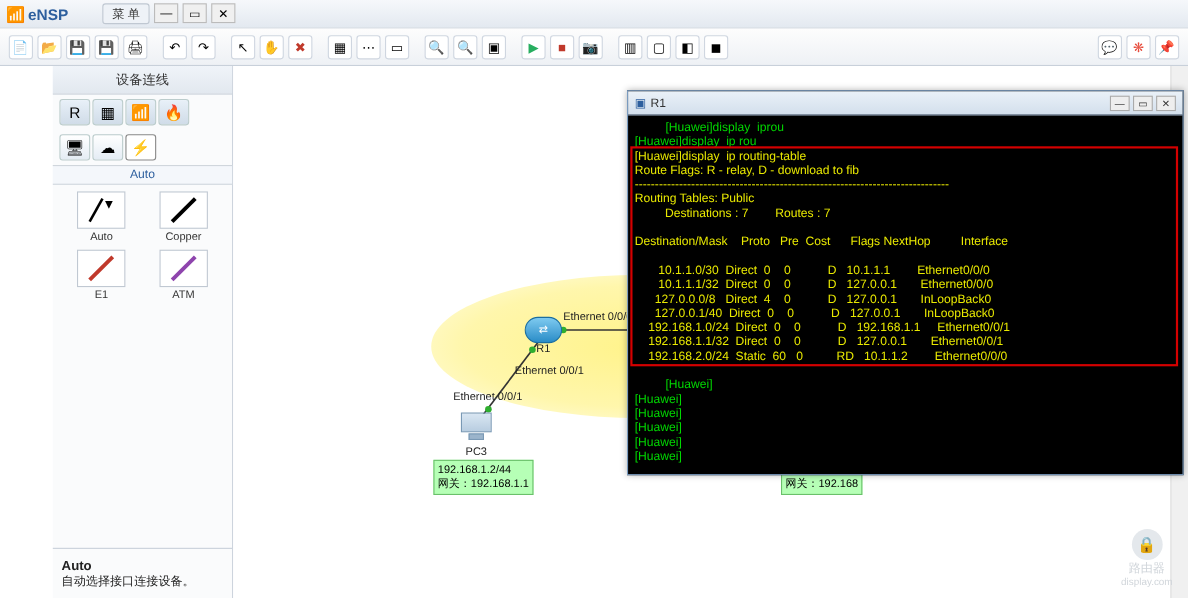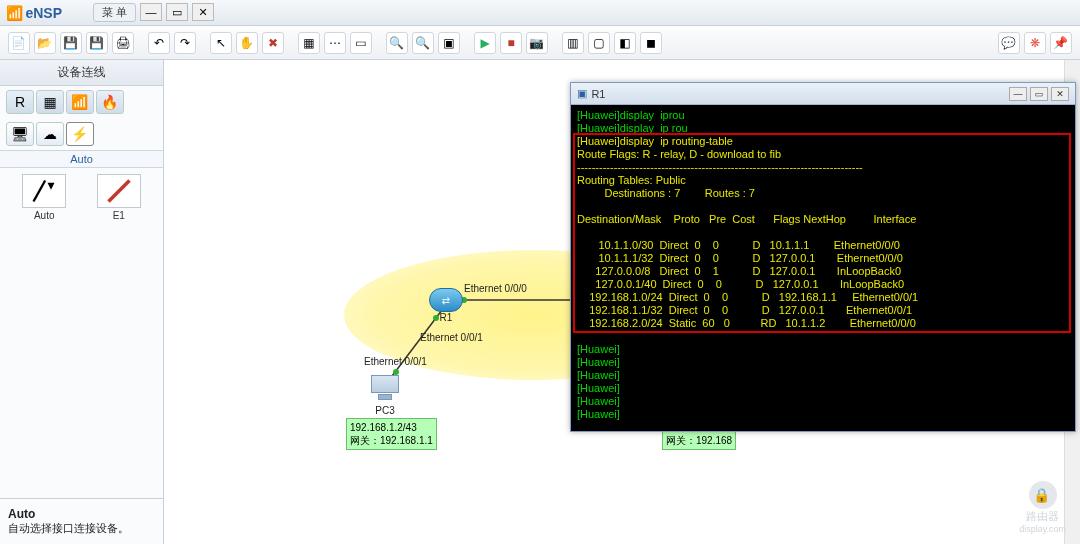--- a/index.html
+++ b/index.html
@@ -7,21 +7,21 @@
   .titlebar { height: 26px; background: linear-gradient(#f6f8fb,#e3e9f0); border-bottom: 1px solid #c8d0da; display: flex; align-items: center; padding: 0 6px; font-size: 12px; }
   .titlebar .logo { font-weight: bold; color: #2d5f9e; font-size: 14px; display:flex;align-items:center;gap:2px;}
   .titlebar .center { flex:1; text-align:center; color:#444;}
   .titlebar .right { display:flex; align-items:flex-start; gap:4px;padding-left:31px;}
   .titlebar .menu-btn { background:#eef2f7;border:1px solid #c0c8d2;border-radius:3px;padding:1px 8px;font-size:11px;color:#333;}
   .winbtn { width:22px;height:18px;display:inline-flex;align-items:center;justify-content:center;border:1px solid #bbb;background:#f0f0f0;font-size:11px;}
   .toolbar { height: 34px; background: linear-gradient(#fdfdfd,#eef1f5); border-bottom:1px solid #c8d0da; display:flex; align-items:center; padding:0 8px; gap:4px; }
   .tbtn { width:22px;height:22px;border:1px solid #cfd6e0;border-radius:3px;background:#fff;display:flex;align-items:center;justify-content:center;font-size:12px;}
   .tbtn.sep { border:none; width:6px; background:transparent;}
   .tright { margin-left:auto; display:flex; gap:4px;}
-  .main { display:flex; height: calc(100% - 60px); }
+  .main { display:flex; height: calc(100% - 60px); margin-left: 48px; }
   .sidebar { width:164px; border-right:1px solid #c8d0da; display:flex; flex-direction:column; background:#fafbfc;}
   .panel-title { text-align:center; font-size:12px; padding:4px 0; background:linear-gradient(#f0f4f9,#e2e8ef); border-bottom:1px solid #c8d0da; color:#333;}
   .dev-row { display:flex; gap:2px; padding:4px 6px; }
   .dev-icon { width:28px;height:24px;border:1px solid #bcc;background:linear-gradient(#e8f0f8,#d0dce8);border-radius:3px;display:flex;align-items:center;justify-content:center;font-size:14px;}
   .dev-icon.pc { background:linear-gradient(#fff,#e4ecf4);}
   .dev-icon.sel { background:#fff;border:1px solid #888;}
   .auto-label { text-align:center;font-size:11px;color:#2d5f9e;padding:2px 0;border-top:1px solid #d0d6dc;border-bottom:1px solid #d0d6dc;background:#f4f7fb;}
   .link-grid { display:grid; grid-template-columns:1fr 1fr; gap:6px 6px; padding:6px 10px;}
   .link-cell { text-align:center; font-size:10px; color:#333;}
   .link-icon { width:44px;height:34px;border:1px solid #c0c8d2;background:#fff;display:flex;align-items:center;justify-content:center;margin:0 auto 2px;}
@@ -39,21 +39,21 @@
   .edge-label { position:absolute; font-size:10px; color:#222; white-space:nowrap;}
   .ip-box { position:absolute; font-size:10px; padding:2px 3px; line-height:1.3; background:#b6ffb6; border:1px solid #6ac06a; color:#000;}
   svg.links { position:absolute; left:0; top:0; width:100%; height:100%; pointer-events:none;}
   .dot { fill:#2fae2f; }
   
   .term { position:absolute; left:570px; top:82px; width:506px; height:350px; background:#000; border:1px solid #7a9bbf; box-shadow:0 0 6px rgba(0,0,0,0.3);}
   .term-title { height:22px;background:linear-gradient(#eaf1f8,#d3dfec);display:flex;align-items:center;padding:0 6px;font-size:11px;color:#333;border-bottom:1px solid #9fb4cc;}
   .term-title .r { margin-left:auto;display:flex;gap:3px;}
   .term-title .wb{width:18px;height:14px;background:#eee;border:1px solid #aaa;display:flex;align-items:center;justify-content:center;font-size:9px;}
   .term-body { position:absolute; top:22px; left:0; right:0; bottom:0; padding:4px 6px; font-family:Consolas,monospace; font-size:11px; color:#ddd; white-space:pre; overflow:hidden;}
-  .term-body .g { color:#00d800; }
+  .term-body .g { color:#00d800;margin-left:28px; }
   .term-body .y { color:#e8e800; }
   .term-body .box { position:absolute; border:2px solid #d40000; pointer-events:none;}
   .watermark { position:absolute; right:14px; bottom:10px; font-size:11px; color:#d0d5da; display:flex;flex-direction:column;align-items:center;gap:0;}
   .watermark .circ{width:28px;height:28px;border-radius:50%;background:#e4e8ec;display:flex;align-items:center;justify-content:center;font-size:14px;color:#bbb;}
 </style>
 </head>
 <body>
 
 <div class="titlebar">
   <div class="logo">📶 <span>eNSP</span></div>
@@ -120,23 +120,33 @@
     <div class="auto-label">Auto</div>
     <div class="link-grid">
       <div class="link-cell"><div class="link-icon">
             <svg viewBox="0 0 24 24">
               <path d="M3 21 L13 3" stroke="#000" stroke-width="2"></path>
               <path d="M15 5 L21 5 L18 11 Z" fill="#000"></path>
             </svg>
           </div><span>Auto</span></div>
       <div class="link-cell"><div class="link-icon">
             <svg viewBox="0 0 24 24">
+              <path d="M3 21 L21 3" stroke="#000" stroke-width="3"></path>
+            </svg>
+          </div><span>Copper</span></div>
+      <div class="link-cell"><div class="link-icon">
+            <svg viewBox="0 0 24 24">
               <path d="M3 21 L21 3" stroke="#c0392b" stroke-width="3"></path>
             </svg>
           </div><span>E1</span></div>
+      <div class="link-cell"><div class="link-icon">
+            <svg viewBox="0 0 24 24">
+              <path d="M3 21 L21 3" stroke="#8e44ad" stroke-width="3"></path>
+            </svg>
+          </div><span>ATM</span></div>
     </div>
     <div style="flex:1"></div>
     <div class="sidebar-footer">
       <b>Auto</b><br>
       <span>自动选择接口连接设备。</span>
     </div>
   </div>
 
   <div class="canvas">
     <div class="ellipse"></div>
@@ -165,21 +175,21 @@
       <div class="pc-icon"><div class="mon"></div><div class="base"></div></div><div>PC4</div>
     </div>
 
     <div class="edge-label" style="left:300px;top:223px;">Ethernet 0/0/0</div>
     <div class="edge-label" style="left:416px;top:223px;">Ethernet 0/0/0</div>
     <div class="edge-label" style="left:256px;top:272px;">Ethernet 0/0/1</div>
     <div class="edge-label" style="left:200px;top:296px;">Ethernet 0/0/1</div>
     <div class="edge-label" style="left:510px;top:272px;">Ethernet 0/0/1</div>
     <div class="edge-label" style="left:516px;top:296px;">Ethernet 0/0/1</div>
 
-    <div class="ip-box" style="left:182px;top:358px;white-space:pre;">192.168.1.2/43
+    <div class="ip-box" style="left:182px;top:358px;white-space:pre;">192.168.1.2/44
 网关：192.168.1.1</div>
     <div class="ip-box" style="left:498px;top:358px;white-space:pre;">192.168.2.2/2
 网关：192.168</div>
 
     <div class="canvas-scroll"></div>
 
     <div class="watermark">
       <div class="circ">🔒</div>
       <span>路由器</span>
       <span style="font-size:9px">display.com</span>
@@ -202,21 +212,21 @@
 <span class="y">[Huawei]display  ip routing-table
 Route Flags: R - relay, D - download to fib</span>
 <span class="y">------------------------------------------------------------------------------</span>
 <span class="y">Routing Tables: Public
          Destinations : 7        Routes : 7</span>
 
 <span class="y">Destination/Mask    Proto   Pre  Cost      Flags NextHop         Interface</span>
 
 <span class="y">       10.1.1.0/30  Direct  0    0           D   10.1.1.1        Ethernet0/0/0</span>
 <span class="y">       10.1.1.1/32  Direct  0    0           D   127.0.0.1       Ethernet0/0/0</span>
-<span class="y">      127.0.0.0/8   Direct  0    1           D   127.0.0.1       InLoopBack0</span>
+<span class="y">      127.0.0.0/8   Direct  4    0           D   127.0.0.1       InLoopBack0</span>
 <span class="y">      127.0.0.1/40  Direct  0    0           D   127.0.0.1       InLoopBack0</span>
 <span class="y">    192.168.1.0/24  Direct  0    0           D   192.168.1.1     Ethernet0/0/1</span>
 <span class="y">    192.168.1.1/32  Direct  0    0           D   127.0.0.1       Ethernet0/0/1</span>
 <span class="y">    192.168.2.0/24  Static  60   0          RD   10.1.1.2        Ethernet0/0/0</span>
 
 <span class="g">[Huawei]
 [Huawei]
 [Huawei]
 [Huawei]
 [Huawei]

